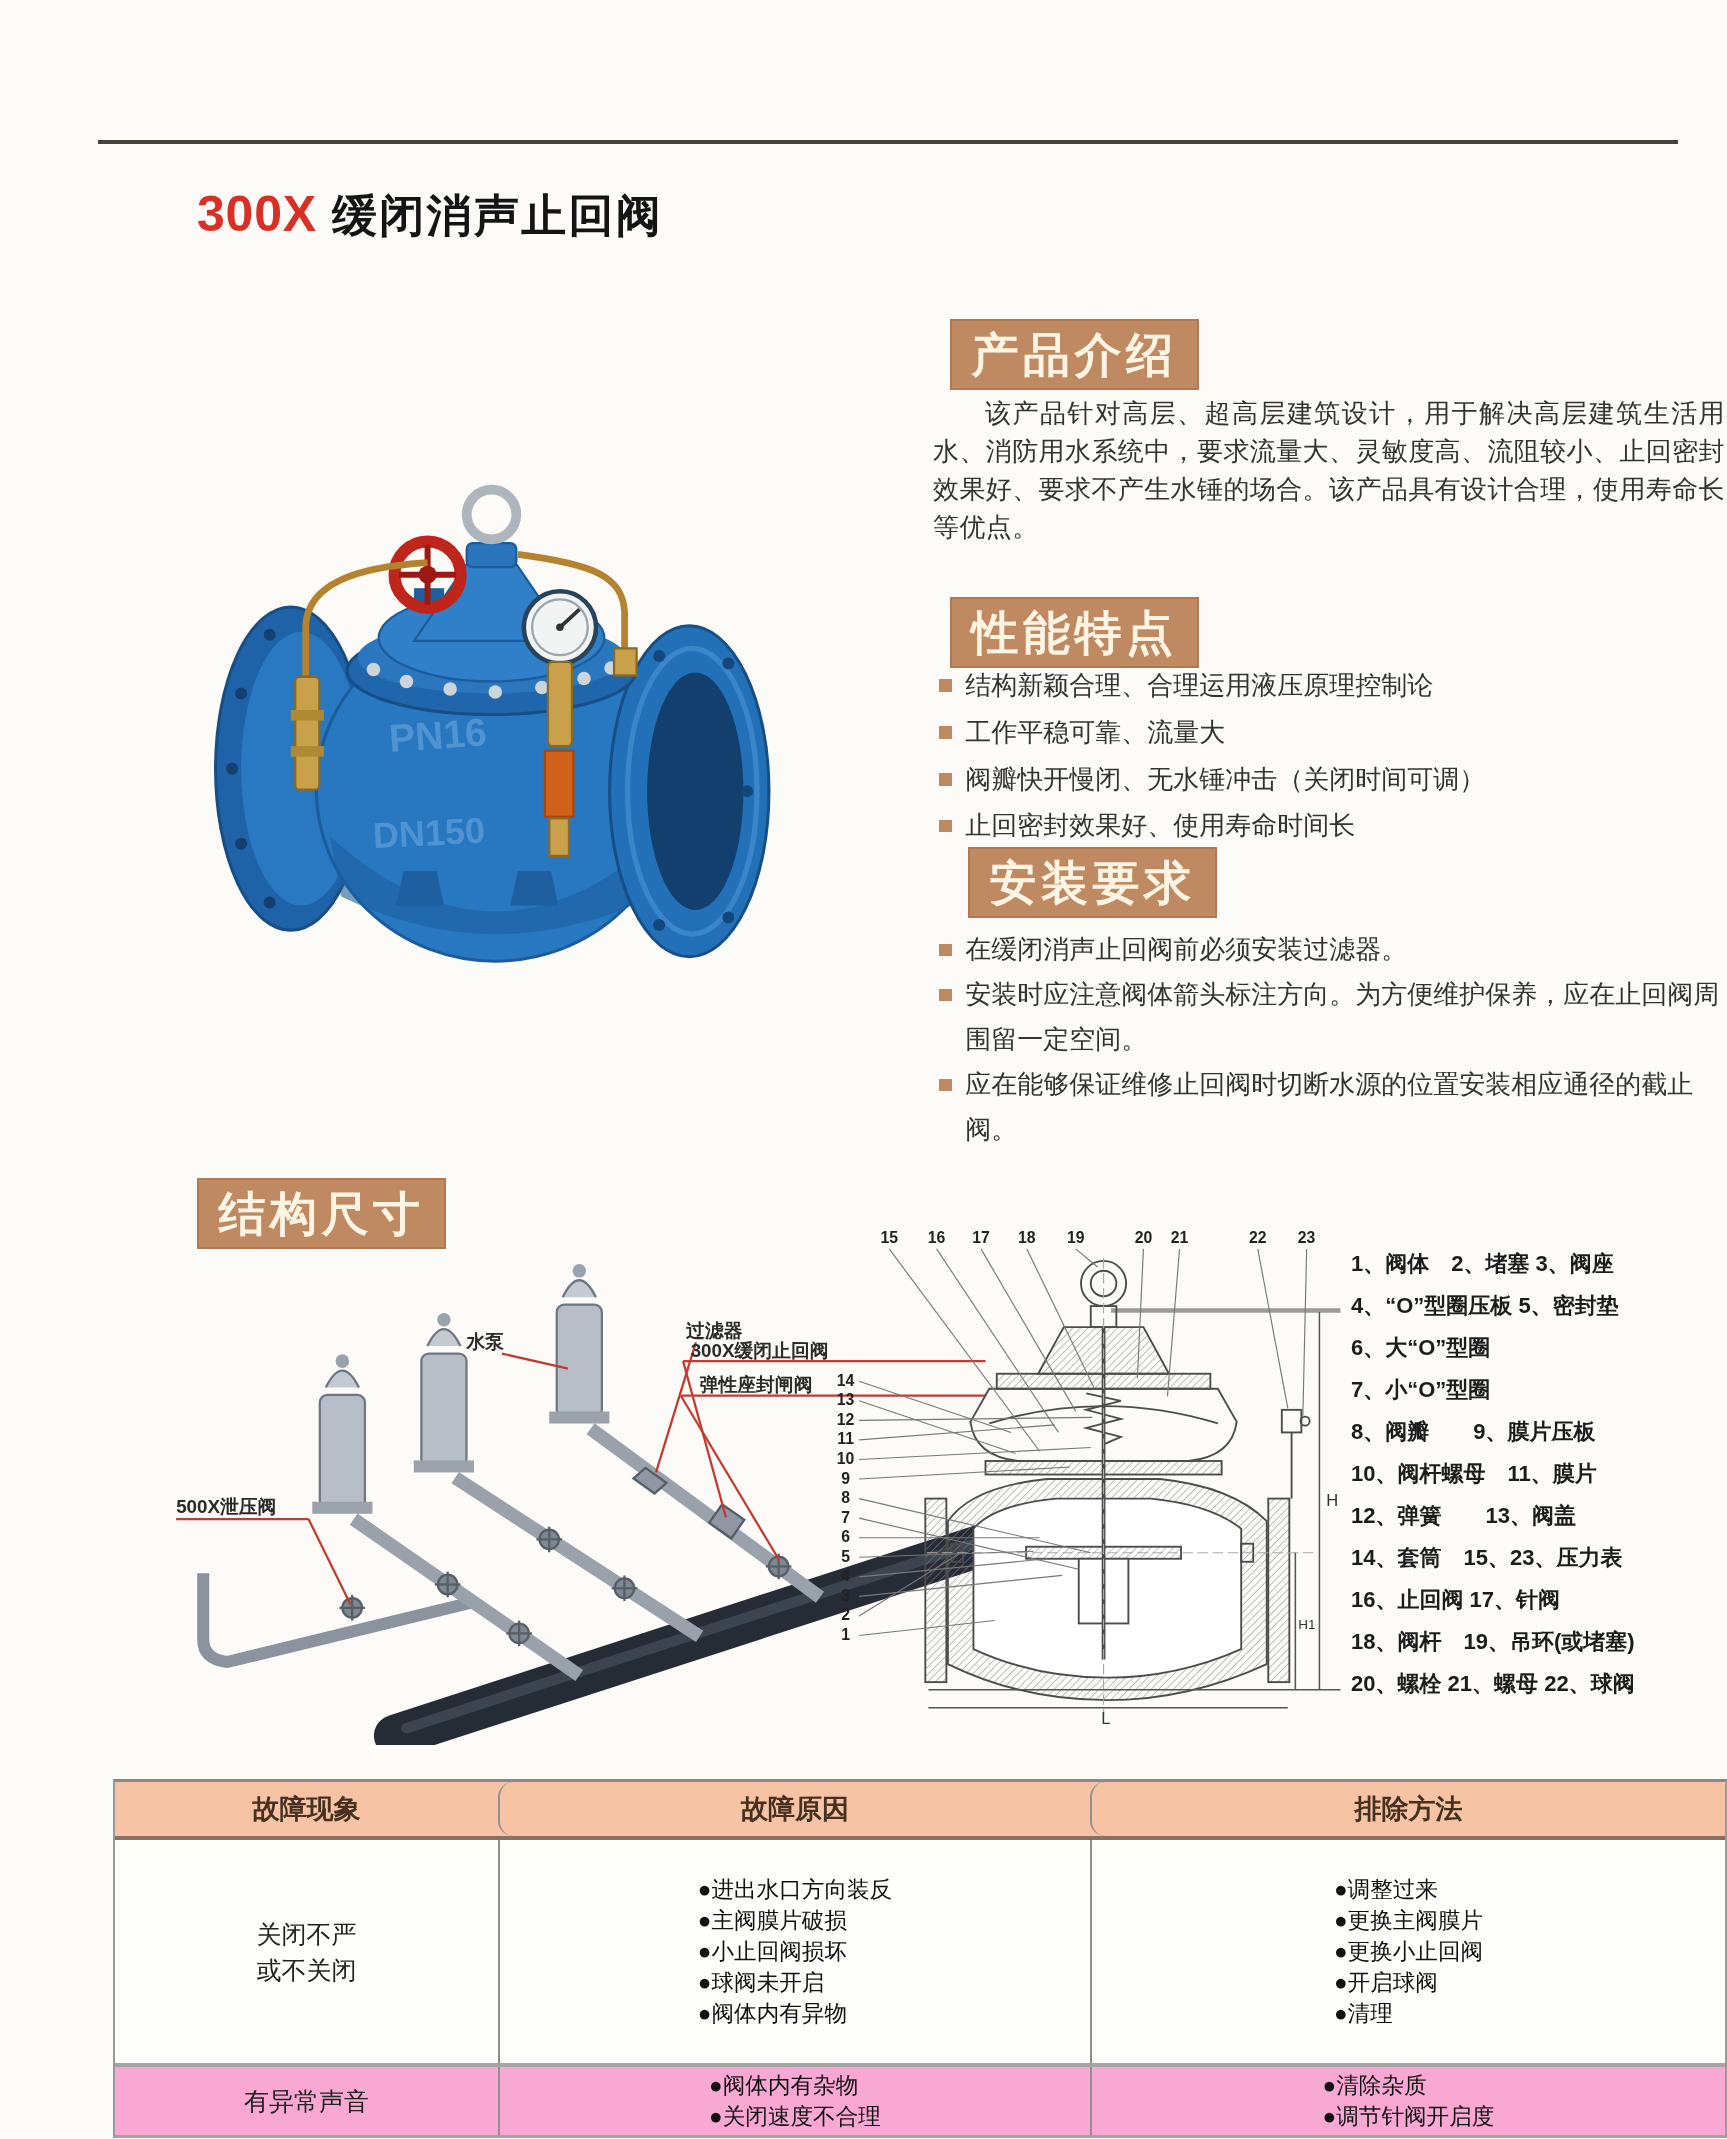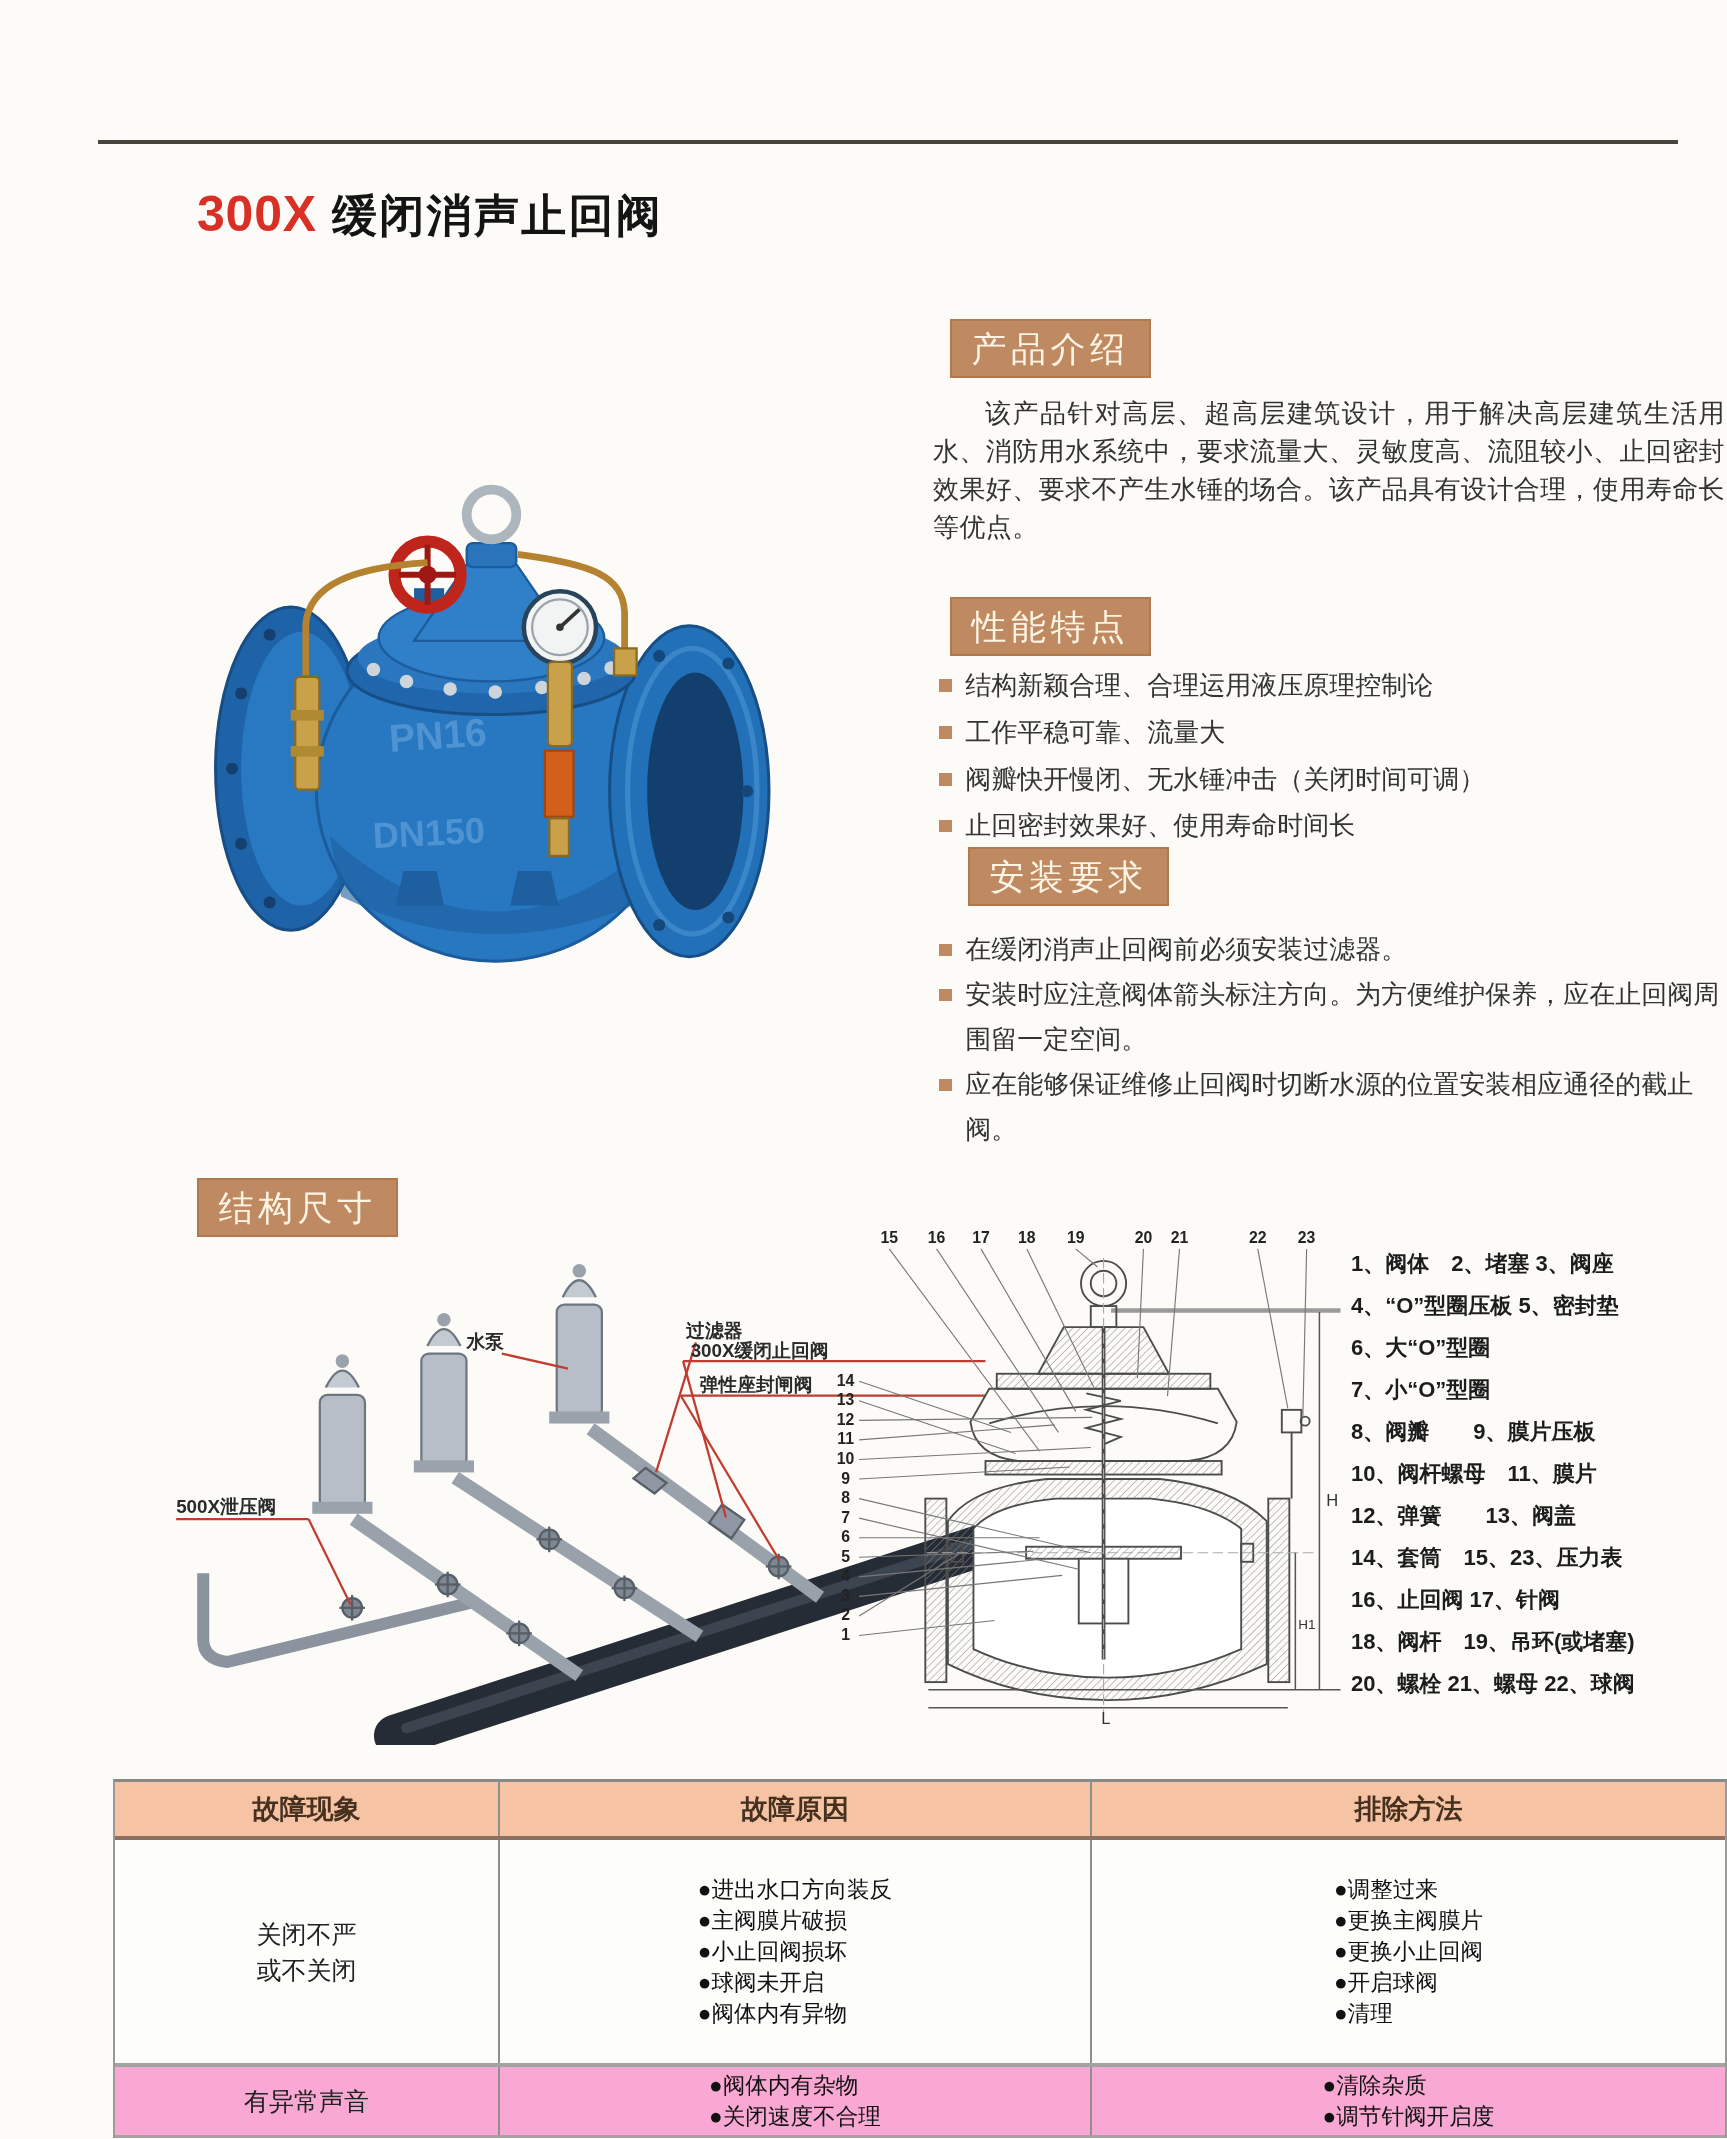--- a/index.html
+++ b/index.html
@@ -12,21 +12,21 @@
   .logo-en{font-size:19.6px;font-weight:bold;color:#c9a06c;letter-spacing:2.3px;margin-top:3px;}
   .header-rule{position:absolute;top:140px;left:98px;width:1580px;height:3.8px;background:#47443e;}
 
   
   .title{position:absolute;top:185px;left:197px;white-space:nowrap;}
   .title-model{font-size:50px;font-weight:bold;color:#d93025;letter-spacing:0.8px;}
   .title-name{font-size:45px;font-weight:bold;color:#141414;margin-left:15px;letter-spacing:2.3px;}
 
   
   .badge{position:absolute;background:#bf8a61;border:2.3px solid #b2794e;color:#fdf4e4;
-         font-weight:normal;font-size:35px;letter-spacing:4.5px;padding:9.8px 19.6px;line-height:1;}
+         font-weight:bold;font-size:47px;letter-spacing:4.5px;padding:9.8px 19.6px;line-height:1;}
   #badge-intro{left:950px;top:319px;}
   #badge-features{left:950px;top:597px;}
   #badge-install{left:968px;top:847px;}
   #badge-structure{left:197px;top:1178px;}
   #badge-faults{left:202px;top:1713px;}
 
   .intro-text{position:absolute;left:933px;top:394px;width:792px;font-size:26px;line-height:38px;
               color:#333;text-indent:2em;letter-spacing:0.4px;text-align:justify;}
 
   .feat-list{position:absolute;left:939px;top:668px;width:790px;}
@@ -39,21 +39,21 @@
   
   .parts{position:absolute;left:1351px;top:1243px;width:384px;font-size:22px;font-weight:bold;
          color:#1c1c1c;line-height:42px;white-space:nowrap;}
   .diagram-install{position:absolute;left:128px;top:1248px;}
   .diagram-section{position:absolute;left:814px;top:1199px;}
 
   
   .fault-table{position:absolute;left:113px;top:1779px;width:1610px;
                border-left:2.3px solid #9a9a9a;border-right:2.3px solid #9a9a9a;border-top:3px solid #8a8a8a;}
   .t-head{display:flex;height:54px;background:#f6c4a4;border-bottom:4.5px solid #8b6f60;}
-  .t-head .c{display:flex;align-items:center;justify-content:center;font-size:27px;font-weight:bold;color:#46301f;}
+  .t-head .c{display:flex;align-items:center;justify-content:center;font-size:27px;font-weight:bold;color:#46301f;border-radius:15px;}
   .t-row{display:flex;}
   .t-row .c{display:flex;align-items:center;justify-content:center;}
   .c1{width:383px;}
   .c2{width:590px;border-left:2.3px solid #8f8f8f;}
   .c3{flex:1;border-left:2.3px solid #8f8f8f;}
   .row1{height:223px;background:#fdfdfc;}
   .row2{height:68px;border-top:4.5px solid #a3a3a3;border-bottom:3.8px solid #a3a3a3;background:#f9a8d4;}
   .phen{font-size:25px;color:#222;text-align:center;line-height:36px;}
   .blist{font-size:22.6px;color:#111;line-height:31px;text-align:left;}
 

